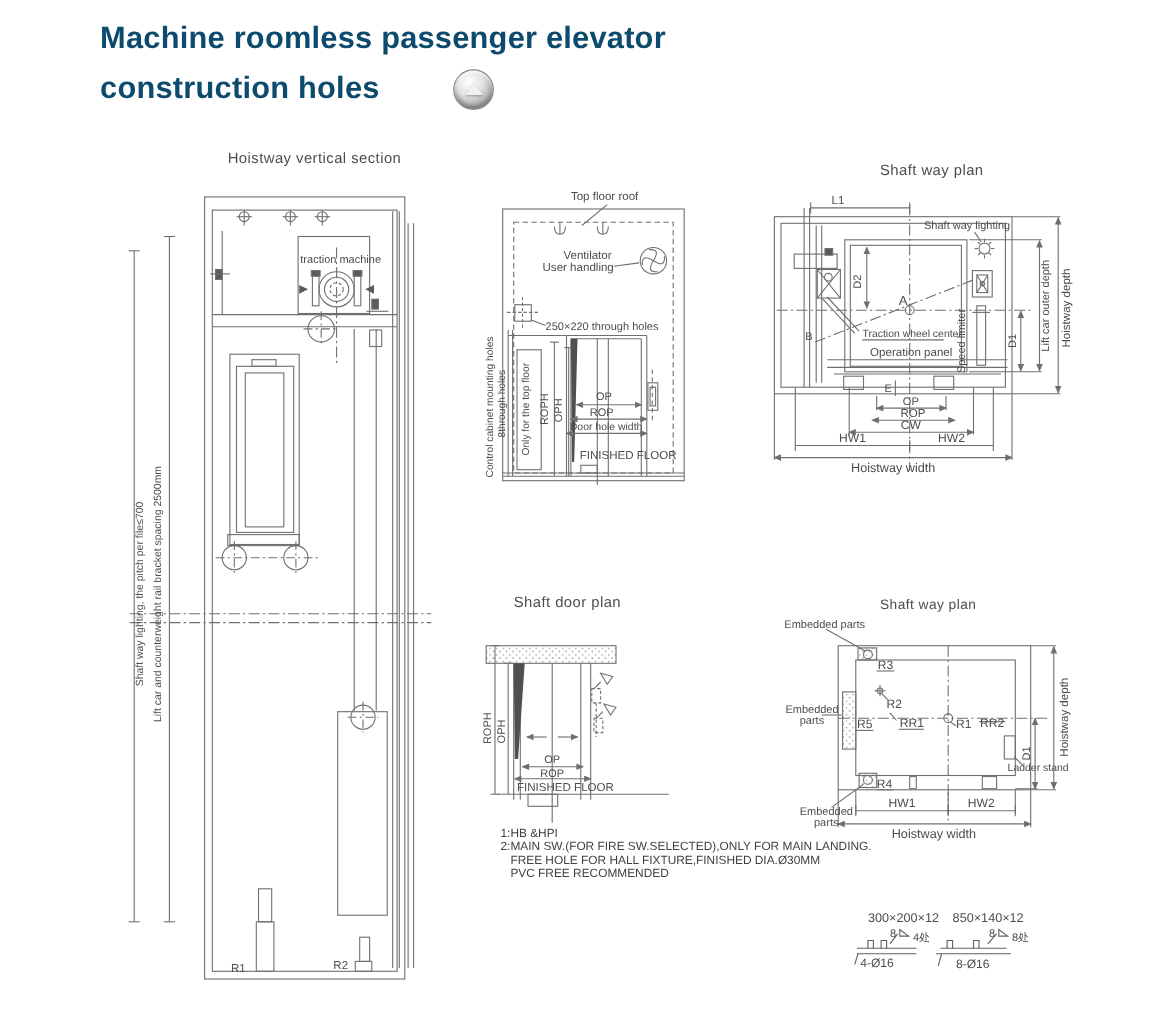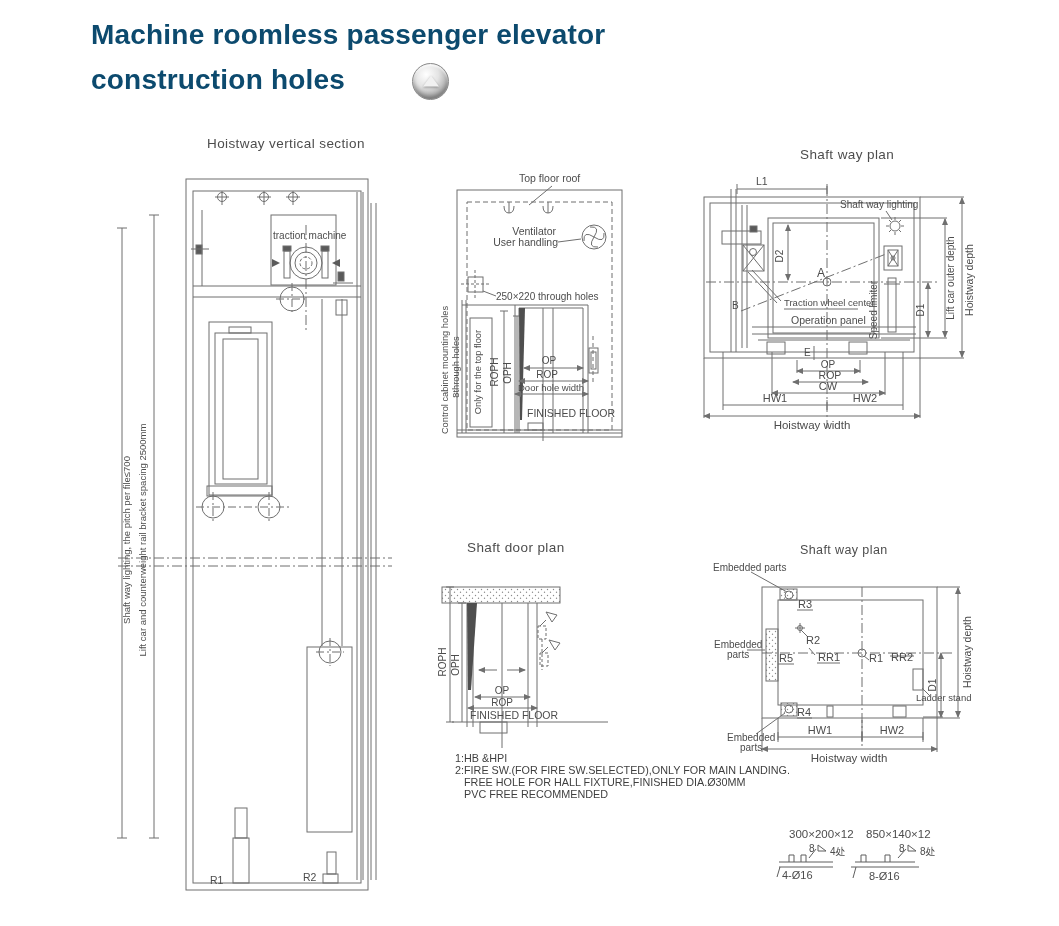--- a/index.html
+++ b/index.html
@@ -455,18 +455,18 @@
       <text x="830" y="855" font-size="10">4处</text>
       <text x="782" y="879" font-size="11">4-Ø16</text>
       <text x="899" y="852" font-size="10">8</text>
       <text x="920" y="855" font-size="10">8处</text>
       <text x="869" y="880" font-size="11">8-Ø16</text>
     </g>
   </svg>
 
   <div class="notes">
     <div>1:HB &amp;HPI</div>
-    <div>2:FIRE SW.(FOR FIRE SW.SELECTED),ONLY FOR MAIN LANDING.</div>
+    <div>2:MAIN SW.(FOR FIRE SW.SELECTED),ONLY FOR MAIN LANDING.</div>
     <div class="ind">FREE HOLE FOR HALL FIXTURE,FINISHED DIA.Ø30MM</div>
     <div class="ind">PVC FREE RECOMMENDED</div>
   </div>
 
 </div>
 
 </body></html>

